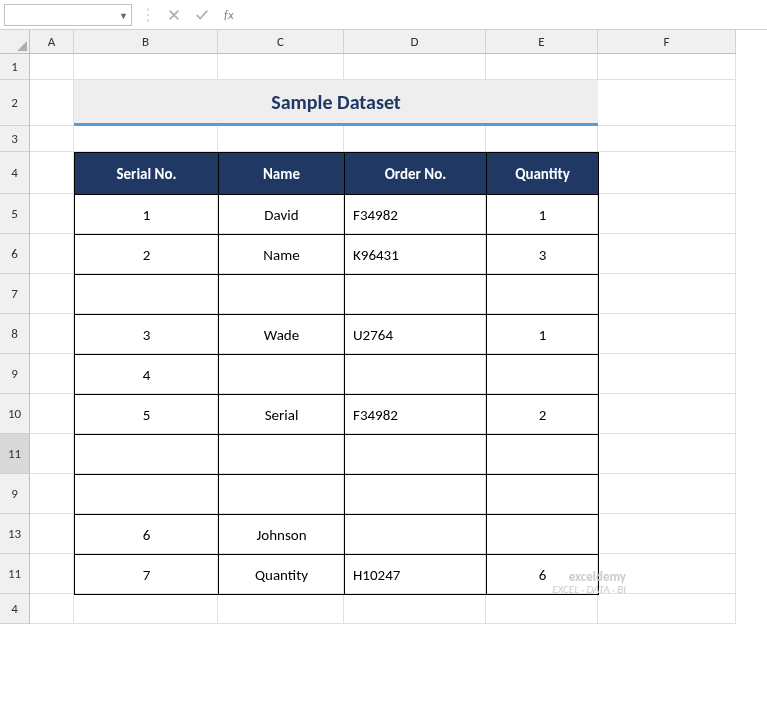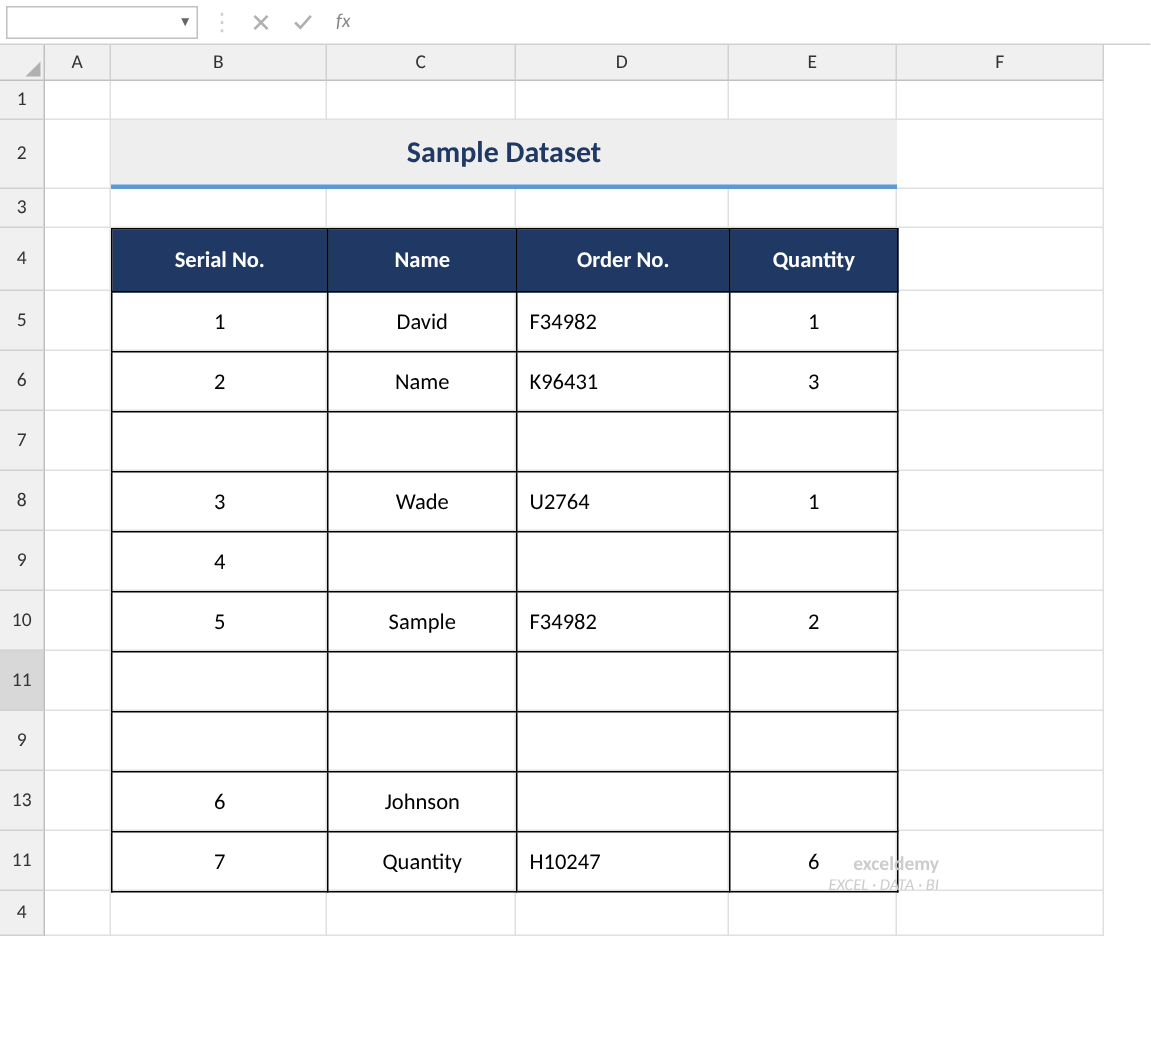--- a/index.html
+++ b/index.html
@@ -386,21 +386,21 @@
               <td class="center" style="width: 112px;">1</td>
             </tr>
             <tr>
               <td class="center" style="width: 144px;">4</td>
               <td class="center" style="width: 126px;"></td>
               <td class="left" style="width: 142px;"></td>
               <td class="center" style="width: 112px;"></td>
             </tr>
             <tr>
               <td class="center" style="width: 144px;">5</td>
-              <td class="center" style="width: 126px;">Sample</td>
+              <td class="center" style="width: 126px;">Serial</td>
               <td class="left" style="width: 142px;">F34982</td>
               <td class="center" style="width: 112px;">2</td>
             </tr>
             <tr>
               <td class="center" style="width: 144px;"></td>
               <td class="center" style="width: 126px;"></td>
               <td class="left" style="width: 142px;"></td>
               <td class="center" style="width: 112px;"></td>
             </tr>
             <tr>

